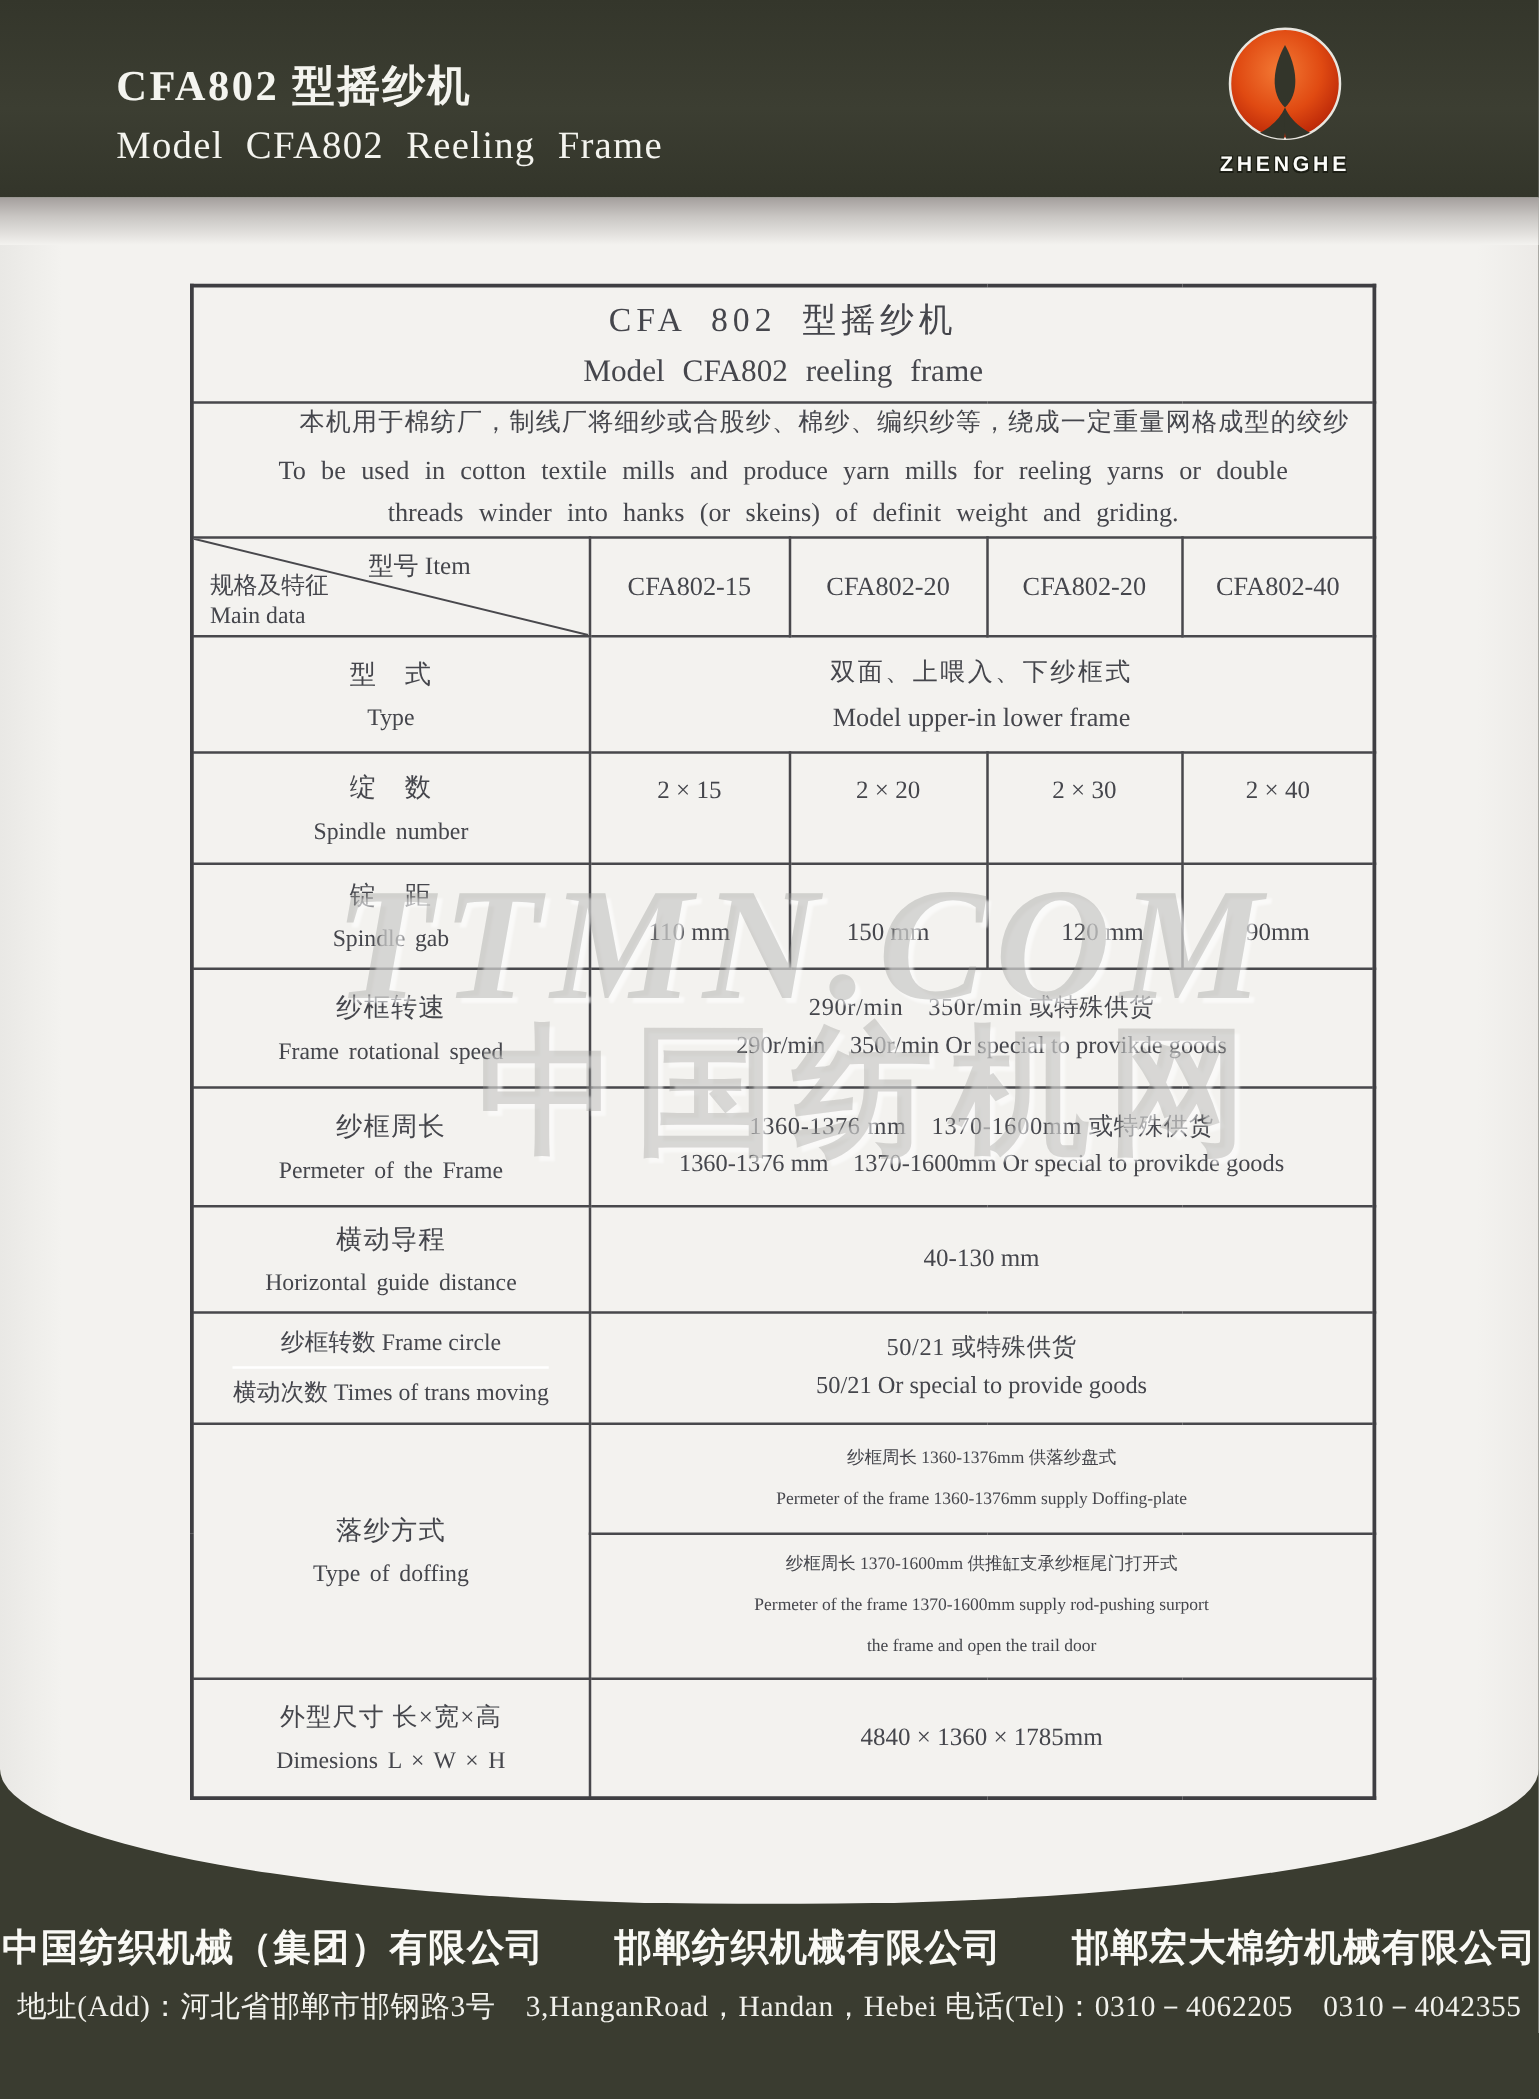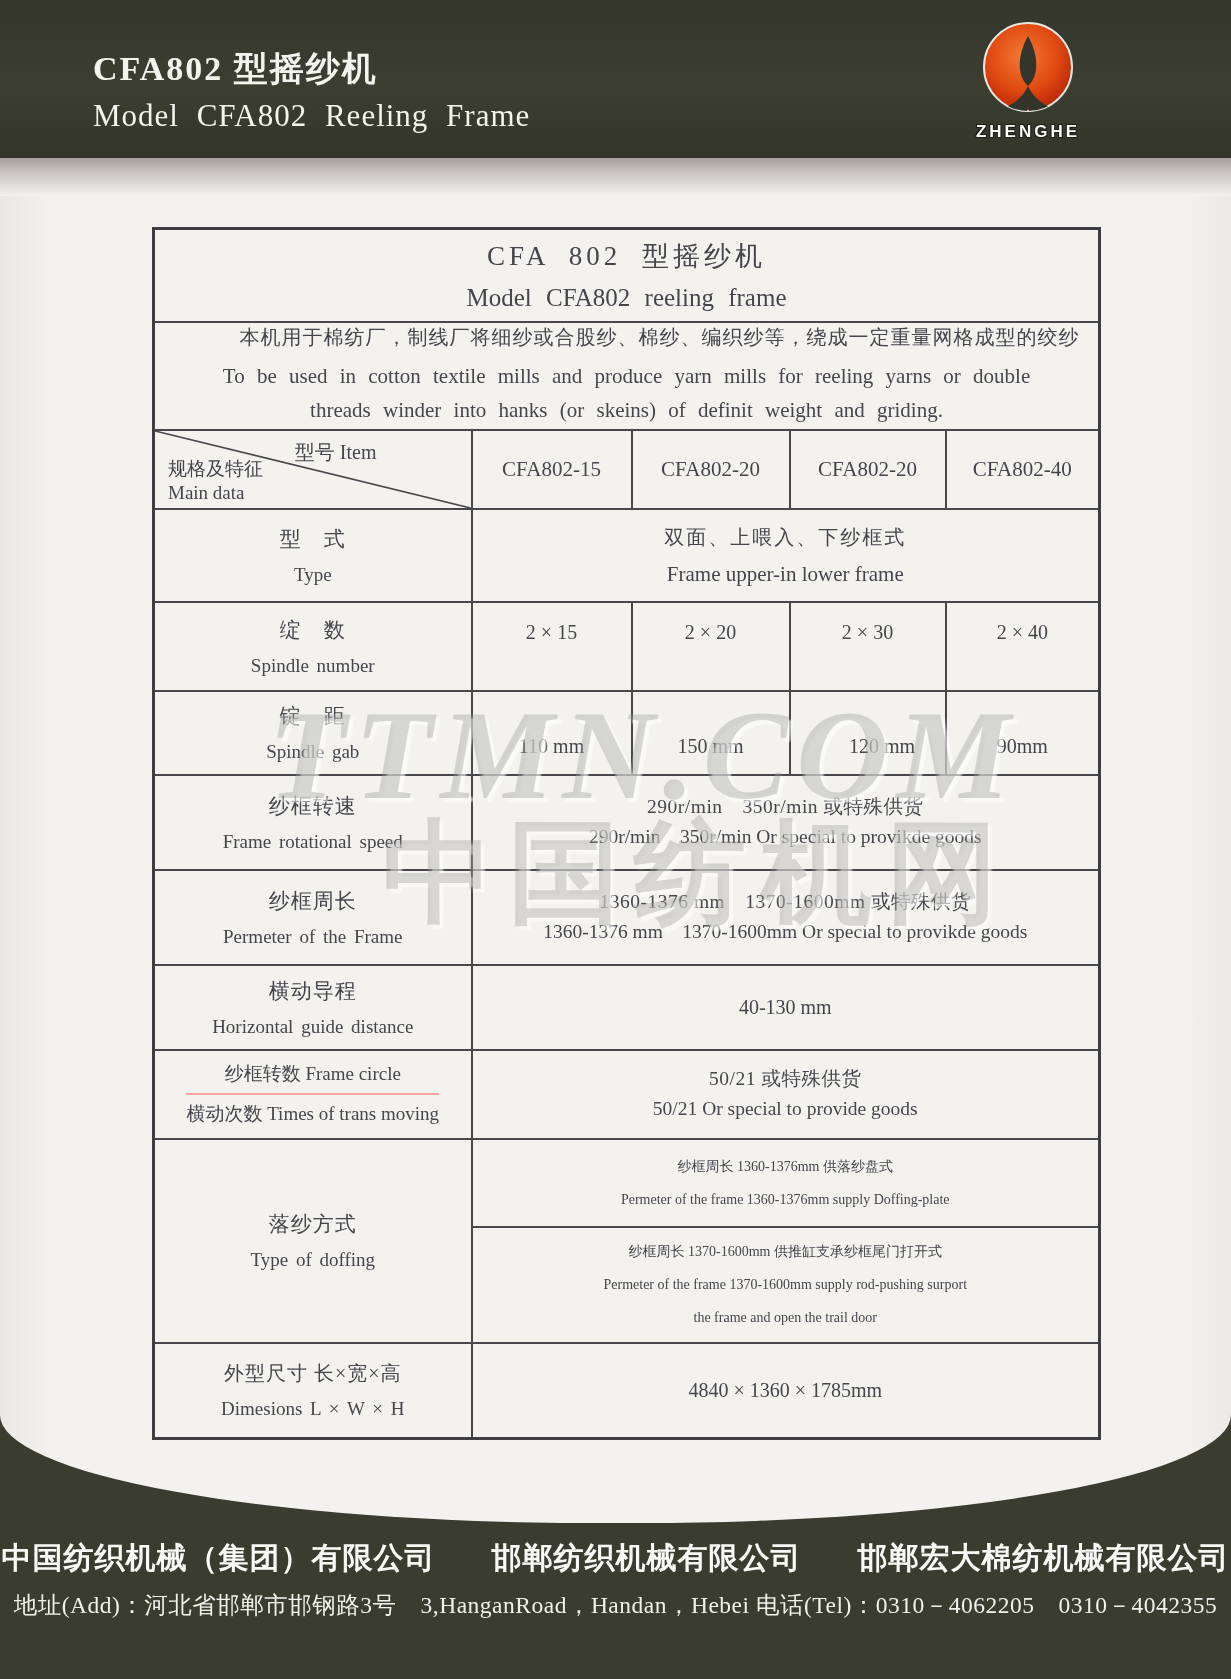--- a/index.html
+++ b/index.html
@@ -49,21 +49,21 @@
   .corner-tr{position:absolute;top:8px;right:94px;font-size:20px;}
   .corner-bl{position:absolute;left:13px;bottom:3px;text-align:left;font-size:19px;line-height:24px;}
   .model-cell{font-size:21px;}
   .lbl .zh{font-size:21px;letter-spacing:1px;}
   .lbl .en{font-size:19px;margin-top:11px;word-spacing:3px;}
   .val{font-size:20px;}
   .val2{text-align:left;padding-left:16px;font-size:19.5px;line-height:30px;}
   .val2 .zh{letter-spacing:0.5px;}
   .indent-lg{padding-left:228px;}
   .frac{display:inline-block;text-align:center;font-size:19px;}
-  .frac .num{display:block;padding:0 4px 6px 4px;border-bottom:2px solid #fca5a5;}
+  .frac .num{display:block;padding:0 4px 6px 4px;border-bottom:2px solid #ffffff;}
   .frac .den{display:block;padding-top:6px;}
   .doff-val{text-align:left;padding-left:26px;font-size:14px;line-height:33px;}
 
   
   .f-companies{position:absolute;top:1538px;left:0;width:100%;z-index:4;
                display:flex;justify-content:center;gap:56px;
                font-family:"Liberation Sans","DejaVu Sans",sans-serif;
                font-weight:bold;font-size:30px;color:#f9f9f5;letter-spacing:1px;align-items:center;}
   .f-line{position:absolute;left:0;width:100%;z-index:4;text-align:center;
           font-size:23.5px;color:#f1f1ec;letter-spacing:0.5px;}
@@ -151,21 +151,21 @@
       <td class="model-cell">CFA802-40</td>
     </tr>
 
     <tr style="height:93px">
       <td class="lbl">
         <div class="zh">型　式</div>
         <div class="en">Type</div>
       </td>
       <td colspan="4" class="val">
         <div style="letter-spacing:2px;">双面、上喂入、下纱框式</div>
-        <div style="margin-top:11px;font-size:21px;">Frame  upper-in  lower  frame</div>
+        <div style="margin-top:11px;font-size:21px;">Model  upper-in  lower  frame</div>
       </td>
     </tr>
 
     <tr style="height:89px">
       <td class="lbl">
         <div class="zh">绽　数</div>
         <div class="en">Spindle  number</div>
       </td>
       <td class="val" style="vertical-align:top;padding-top:18px;">2 × 15</td>
       <td class="val" style="vertical-align:top;padding-top:18px;">2 × 20</td>

